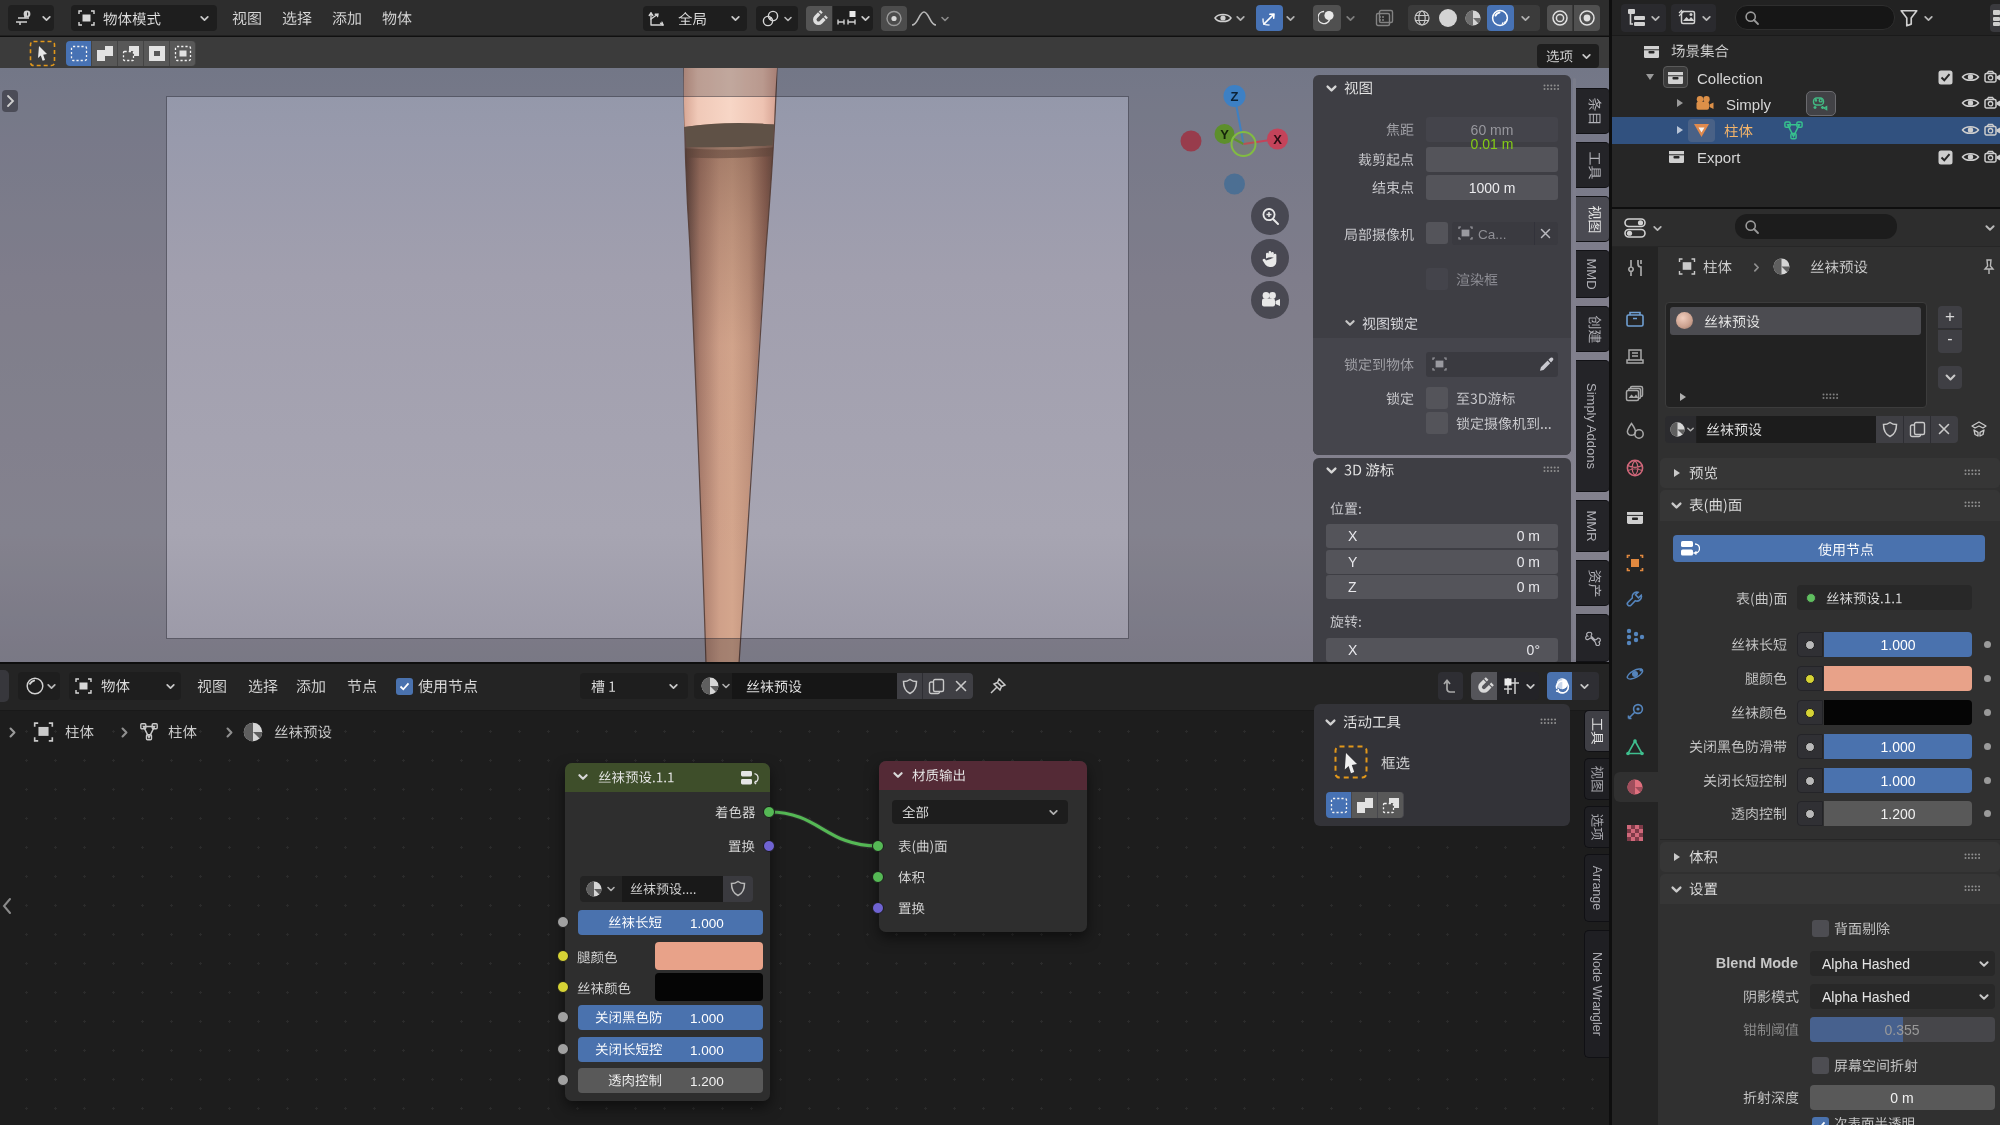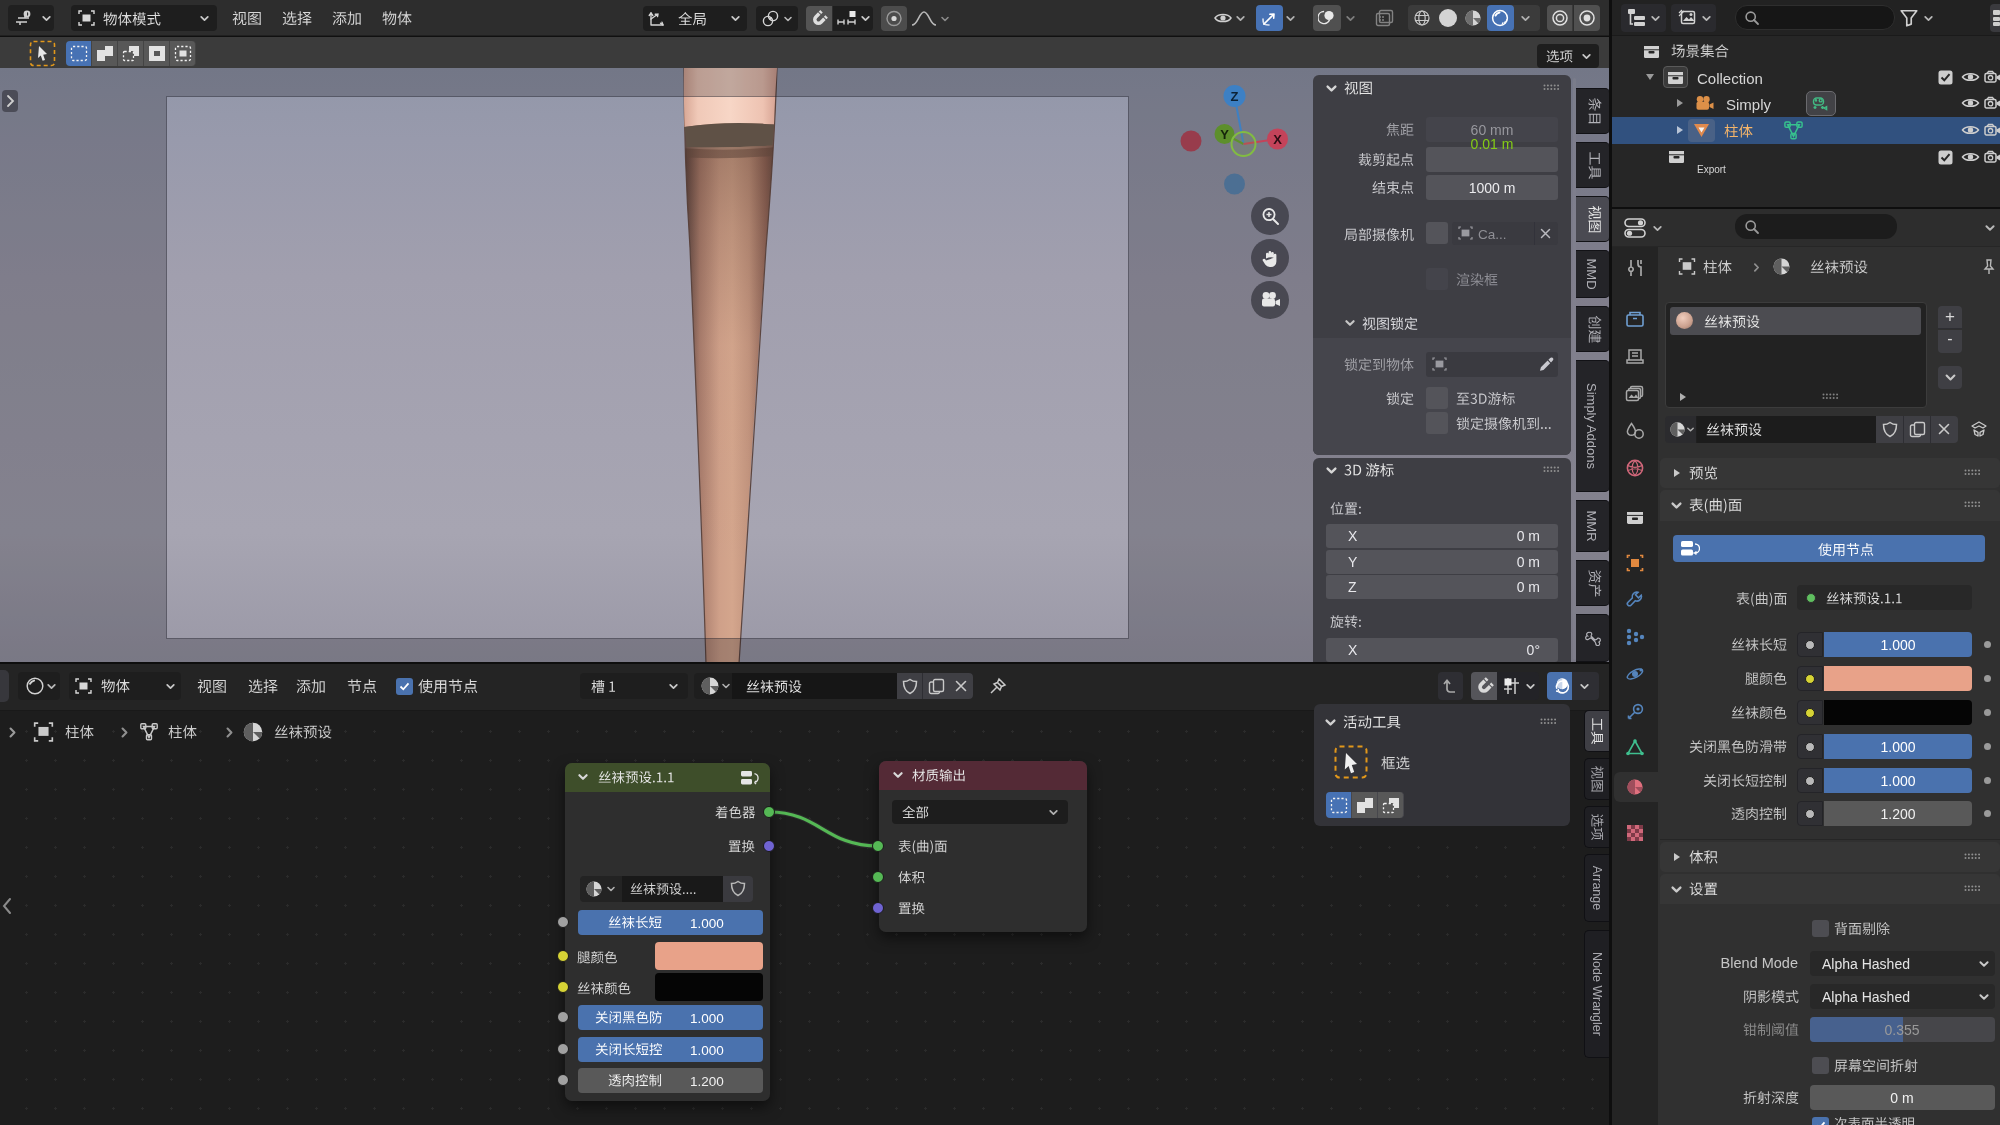--- a/index.html
+++ b/index.html
@@ -856,21 +856,21 @@
       <circle cx="6.5" cy="7.7" r="2.2" fill="none" stroke="#cdcdcd" stroke-width="1.3"></circle>
       <path d="M12.5 6.5 L16 4.5 V10.5 L12.5 8.5" fill="#cdcdcd"></path>
       <path d="M3 3.5 L4.5 1.5 H8.5 L10 3.5" fill="none" stroke="#cdcdcd" stroke-width="1.3"></path>
     </svg>
     <svg class="abs" style="left:1668px;top:148px" width="17" height="17" viewBox="0 0 17 17">
       <rect x="1" y="3" width="15" height="12" rx="1.2" fill="#d0d0d0"></rect>
       <rect x="1" y="3" width="15" height="3.4" fill="#d0d0d0"></rect>
       <rect x="5.5" y="8" width="6" height="2.6" rx="0.8" fill="#262626"></rect>
       <path d="M1 6.8 H16" stroke="#262626" stroke-width="1"></path>
     </svg>
-    <div style="position:absolute;left:1697px;top:169px;transform:translateY(-50%);font-size:10px;color:#d6d6d6;font-weight:400;letter-spacing:0px;white-space:nowrap">Export</div>
+    <div style="position:absolute;left:1697px;top:157.0px;transform:translateY(-50%);font-size:15px;color:#d6d6d6;font-weight:400;letter-spacing:0px;white-space:nowrap">Export</div>
     <svg class="abs" style="left:1938px;top:149.5px" width="15" height="15" viewBox="0 0 15 15">
       <rect x="0.5" y="0.5" width="14" height="14" rx="2.5" fill="#cdcdcd"></rect>
       <path d="M3.5 7.5 L6.3 10.3 L11.5 4.2" stroke="#262626" stroke-width="2" fill="none"></path>
     </svg>
     <svg class="abs" style="left:1961px;top:150px" width="19" height="14" viewBox="0 0 19 14">
       <path d="M1.5 7 C4.5 2.6 14.5 2.6 17.5 7 C14.5 11.4 4.5 11.4 1.5 7 Z" fill="none" stroke="#cdcdcd" stroke-width="1.5"></path>
       <circle cx="9.5" cy="7" r="2.7" fill="#cdcdcd"></circle>
     </svg>
     <svg class="abs" style="left:1984px;top:149.5px" width="17" height="15" viewBox="0 0 17 15">
       <rect x="1" y="3.5" width="11" height="8.5" rx="1.4" fill="none" stroke="#cdcdcd" stroke-width="1.5"></rect>
@@ -1340,21 +1340,21 @@
     <div style="position:absolute;left:1834.0px;top:918.5px">
       <svg width="56.0" height="18.9" style="display:block;overflow:visible">
         <g fill="#c6c6c6" transform="translate(0,14.84) scale(0.01400,-0.01400)">
           <use href="#g80cc" x="0"></use>
           <use href="#g9762" x="1000"></use>
           <use href="#g5254" x="2000"></use>
           <use href="#g9664" x="3000"></use>
         </g>
       </svg>
     </div>
-    <div style="position:absolute;right:202px;top:963.0px;transform:translateY(-50%);font-size:14.5px;color:#c6c6c6;font-weight:400;letter-spacing:0px;white-space:nowrap">Blend Mode</div>
+    <div style="position:absolute;right:202px;top:963.0px;transform:translateY(-50%);font-size:14.5px;color:#c6c6c6;font-weight:700;letter-spacing:0px;white-space:nowrap">Blend Mode</div>
     <div style="position:absolute;left:1810px;top:951px;width:185px;height:25px;background:#282828;border-radius:4px"></div>
     <div style="position:absolute;left:1822px;top:963.5px;transform:translateY(-50%);font-size:14px;color:#e5e5e5;font-weight:400;letter-spacing:0px;white-space:nowrap">Alpha Hashed</div>
     <svg style="position:absolute;left:1978px;top:958.0px" width="12" height="12" viewBox="0 0 10 10">
       <path d="M2 3.5 L5 6.5 L8 3.5" fill="none" stroke="#c9c9c9" stroke-width="1.6" stroke-linecap="round" stroke-linejoin="round"></path>
     </svg>
     <div style="position:absolute;left:1743.0px;top:986.5px">
       <svg width="56.0" height="18.9" style="display:block;overflow:visible">
         <g fill="#c6c6c6" transform="translate(0,14.84) scale(0.01400,-0.01400)">
           <use href="#g9634" x="0"></use>
           <use href="#g5f71" x="1000"></use>

